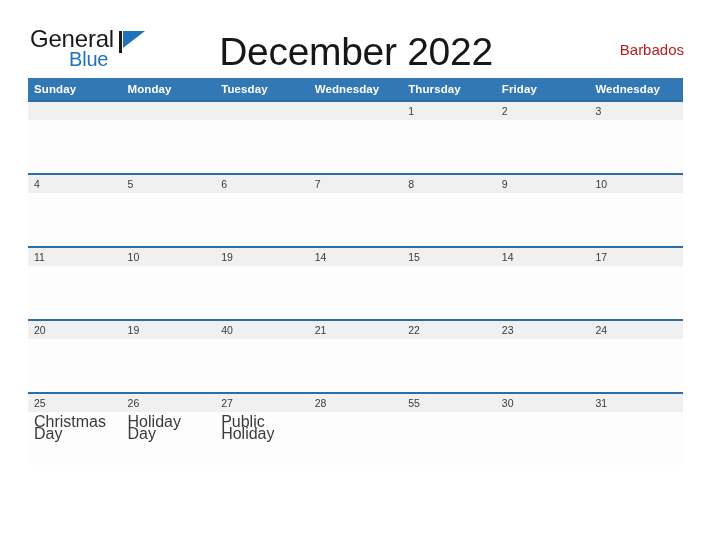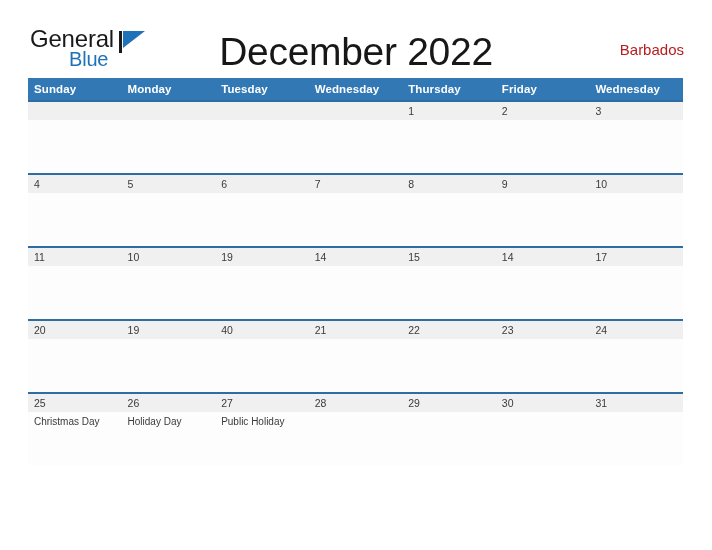--- a/index.html
+++ b/index.html
@@ -116,21 +116,21 @@
     font-size: 10.5px;
     color: #3a3a3a;
     padding: 4px 0 4px 6px;
     line-height: 10px;
   }
   .day-number:empty {
     color: transparent;
   }
   .day-event {
     display: block;
-    font-size: 10px;
+    font-size: 16px;
     color: #3a3a3a;
     padding: 4px 4px 0 6px;
     line-height: 12px;
   }
   .day-event:empty { display: none; }
 
   
   .calendar tbody td.blank .day-number {
     background: #f0f0f0;
   }
@@ -350,21 +350,21 @@
             <span class="day-event">Public Holiday</span>
           </div>
         </td>
       <td>
           <div class="day-cell-inner">
             <span class="day-number">28</span>
           </div>
         </td>
       <td>
           <div class="day-cell-inner">
-            <span class="day-number">29</span>
+            <span class="day-number">55</span>
           </div>
         </td>
       <td>
           <div class="day-cell-inner">
             <span class="day-number">30</span>
           </div>
         </td>
       <td>
           <div class="day-cell-inner">
             <span class="day-number">31</span>

